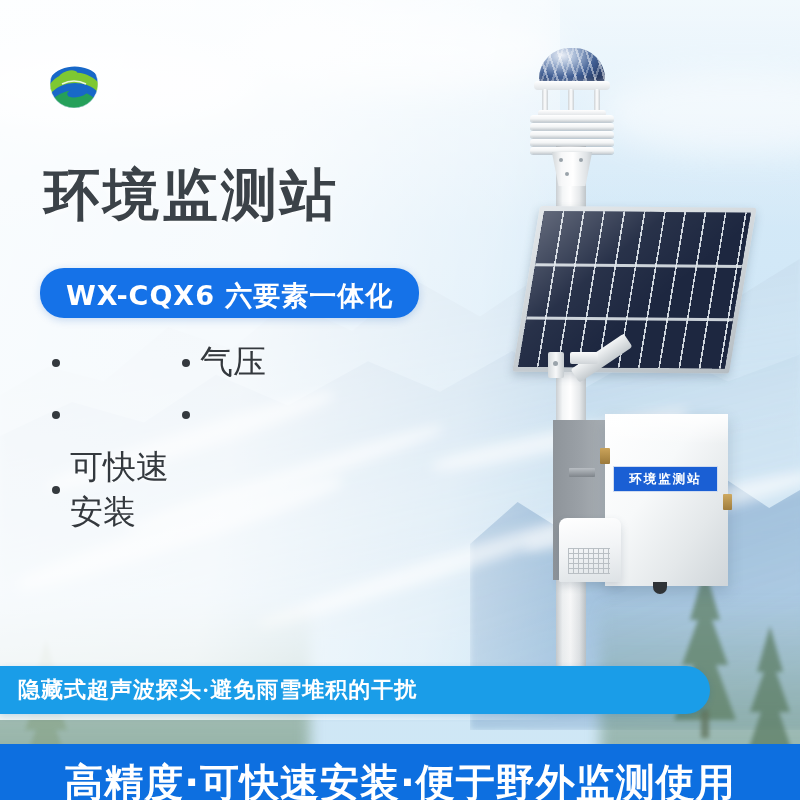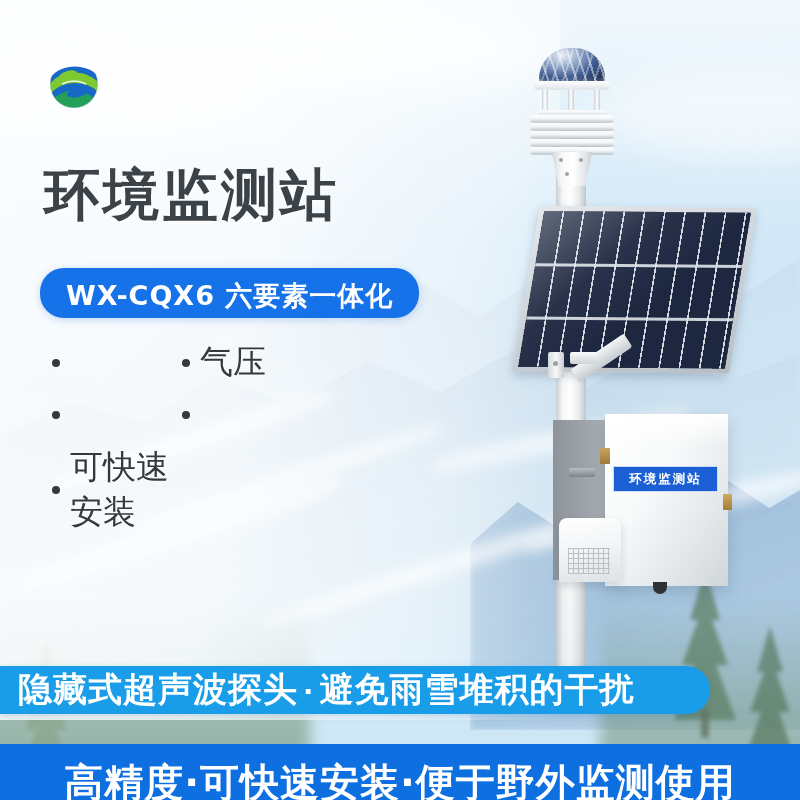--- a/index.html
+++ b/index.html
@@ -288,23 +288,23 @@
   }
 
   
   .banner-mid{
     position:absolute;left:0;top:666px;width:710px;height:48px;
     background:#1a9de8;border-radius:0 26px 26px 0;
     display:flex;align-items:center;
     box-shadow:0 2px 6px rgba(20,110,180,.2);
   }
   .banner-mid span{
-    color:#fff;font-size:34px;font-weight:bold;letter-spacing:1px;
+    color:#fff;font-size:22px;font-weight:bold;letter-spacing:1px;
     margin-left:18px;white-space:nowrap;
-    font-family:Liberation Mono, monospace;
+    font-family:Liberation Serif, serif;
   }
   .banner-bottom{
     position:absolute;left:0;top:722px;width:800px;height:78px;
     background:#0d6fe0;display:flex;align-items:center;justify-content:center;margin-top:22px;
   }
   .banner-bottom span{
     color:#fff;font-size:39px;font-weight:bold;letter-spacing:1px;
     white-space:nowrap;
     font-family:"DejaVu Sans","Liberation Sans",sans-serif;
   }

